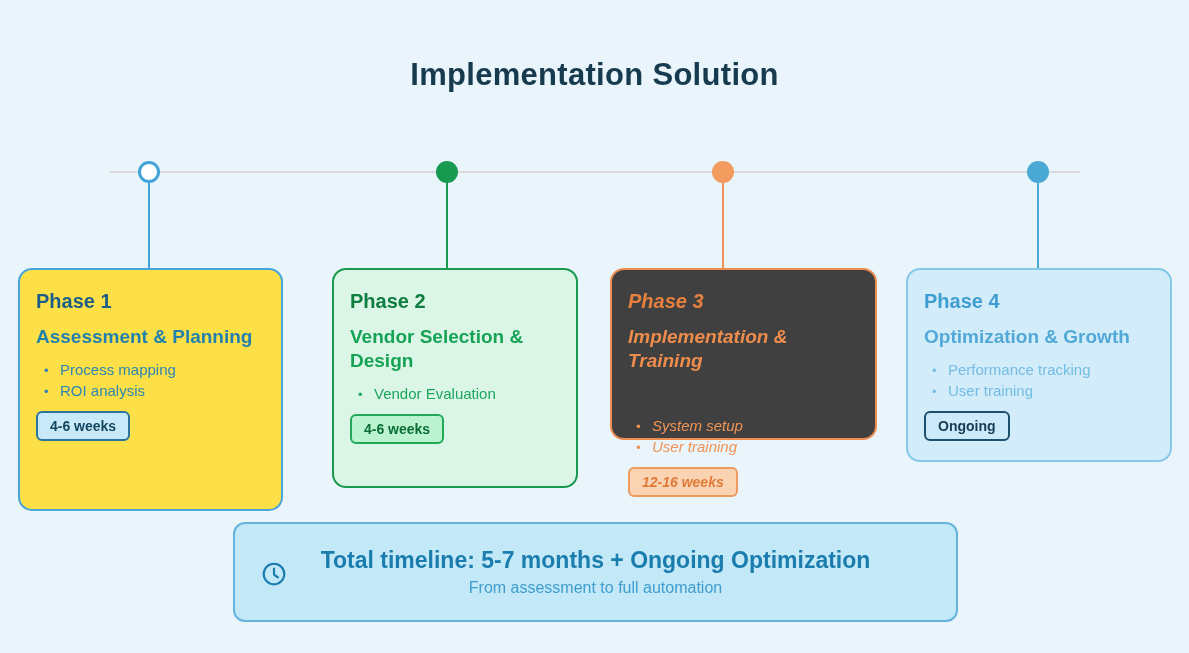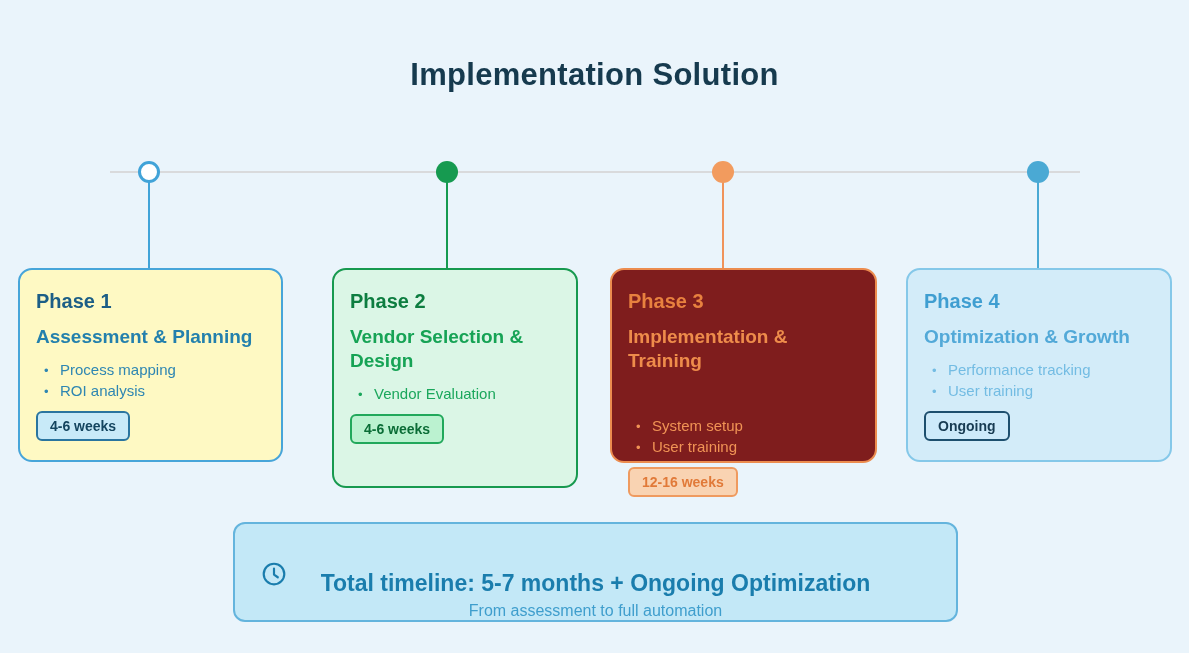--- a/index.html
+++ b/index.html
@@ -63,33 +63,33 @@
   .phase-items li::before { content: "•"; display: inline-block; width: 16px; text-indent: 0; font-size: 13px; }
   .badge {
     display: inline-block;
     padding: 5px 12px;
     border-radius: 6px;
     border: 2px solid;
     font-size: 14px;
     font-weight: 600;
   }
 
-  .card-1 { left: 18px;  width: 265px; height: 194px; background: #fef9c3; border-color: #47a5d9; }
+  .card-1 { left: 18px;  width: 265px; height: 243px; background: #fde047; border-color: #47a5d9; }
   .card-1 .phase-name  { color: #1c5e86; }
   .card-1 .phase-title { color: #2380ad; }
   .card-1 .phase-items { color: #2e86b2; }
   .card-1 .badge { background: #c8eaf8; border-color: #2a759f; color: #14455f; }
 
   .card-2 { left: 332px; width: 246px; height: 220px; background: #dbf6e6; border-color: #17994f; }
   .card-2 .phase-name  { color: #0d7d40; }
   .card-2 .phase-title { color: #16a355; }
   .card-2 .phase-items { color: #1ba75c; }
   .card-2 .badge { background: #bbf2d0; border-color: #21a85b; color: #0a6d36; }
 
-  .card-3 { left: 610px; width: 267px; height: 195px; background: #7f1d1d; border-color: #ec8c4f; }
+  .card-3 { left: 610px; width: 267px; height: 172px; background: #404040; border-color: #ec8c4f; font-style: italic; }
   .card-3 .phase-name  { color: #e8813f; }
   .card-3 .phase-title { color: #ee8c4b; }
   .card-3 .phase-items { color: #f09355; margin-top: 44px; }
   .card-3 .badge { background: #f9d3b2; border-color: #ef9a5f; color: #e17a39; }
 
   .card-4 { left: 906px; width: 266px; height: 194px; background: #d3ecf9; border-color: #85c8e9; }
   .card-4 .phase-name  { color: #3f9ed1; }
   .card-4 .phase-title { color: #52a9d8; }
   .card-4 .phase-items { color: #73bce3; }
   .card-4 .badge { background: #cdeafa; border-color: #1d4f6e; color: #173b52; }
@@ -97,21 +97,21 @@
   
   .banner {
     position: absolute;
     left: 233px; top: 522px;
     width: 725px; height: 100px;
     background: #c3e8f7;
     border: 2px solid #64b4dd;
     border-radius: 12px;
     display: flex;
     flex-direction: column;
-    justify-content: flex-end;
+    justify-content: center;
     align-items: center;
     gap: 5px;
   }
   .banner-title { font-size: 23px; font-weight: 700; color: #1a7dad; }
   .banner-subtitle { font-size: 16px; color: #3f9ecd; }
   .clock-wrap { position: absolute; left: 26px; top: 37px; width: 26px; height: 26px; }
 </style>
 </head>
 <body>
 

